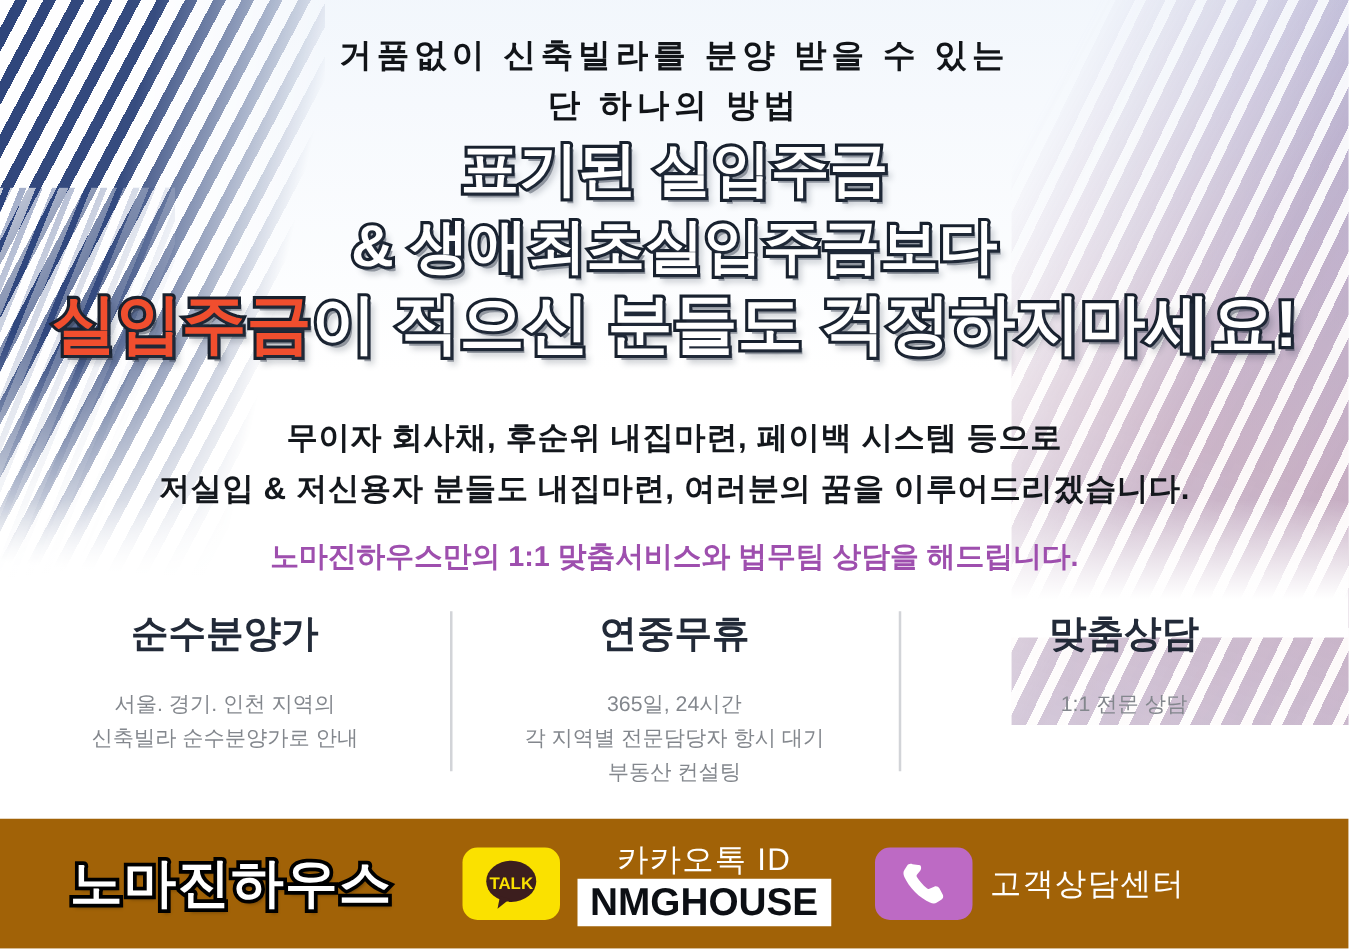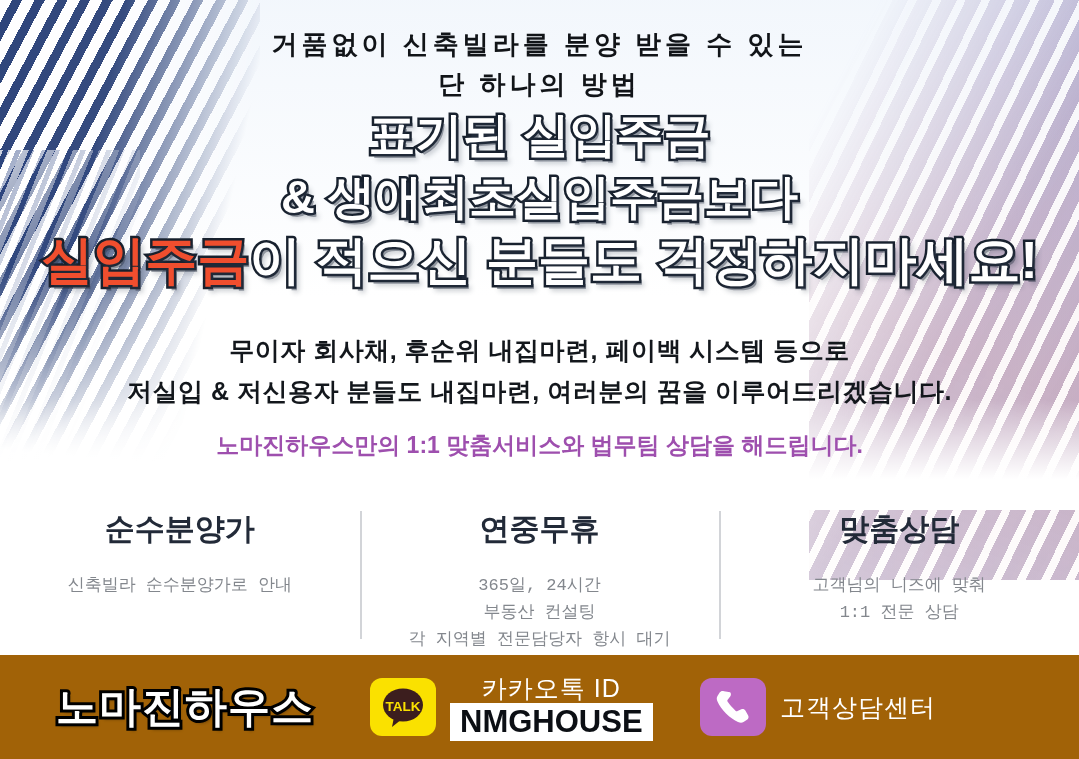--- a/index.html
+++ b/index.html
@@ -161,24 +161,23 @@
     font-size: 23px;
     font-weight: bold;
     letter-spacing: 0px;
   }
 
   
   .features {
     position: absolute;
     left: 0;
     right: 0;
-    top: 509px;
+    top: 487px;
     height: 140px;
     display: flex;
-    font-family: Liberation Mono, monospace;
   }
   .feature {
     flex: 1 1 0;
     text-align: center;
     position: relative;
   }
   .feature + .feature::before {
     content: "";
     position: absolute;
     left: 0;
@@ -225,21 +224,21 @@
   }
   .contact {
     display: flex;
     align-items: center;
     gap: 14px;
   }
   .contact.kakao { width: 330px; }
   .contact.phone { width: 360px; }
 
   .icon-box {
-    width: 66px;
+    width: 78px;
     height: 58px;
     border-radius: 12px;
     flex: 0 0 auto;
     display: flex;
     align-items: center;
     justify-content: center;
   }
   .icon-kakao { background: #fae100; }
   .icon-phone { background: #b濃; }
   .icon-phone { background: #bd6ac4; }
@@ -294,37 +293,37 @@
       <div>저실입 &amp; 저신용자 분들도 내집마련, 여러분의 꿈을 이루어드리겠습니다.</div>
     </div>
 
     <div class="purple-line">노마진하우스만의 1:1 맞춤서비스와 법무팀 상담을 해드립니다.</div>
 
     <div class="features">
 
       <div class="feature">
         <div class="feat-title">순수분양가</div>
         <div class="feat-desc">
+          <div>서울. 경기. 인천 지역의</div>
           <div>신축빌라 순수분양가로 안내</div>
         </div>
       </div>
 
       <div class="feature">
         <div class="feat-title">연중무휴</div>
         <div class="feat-desc">
           <div>365일, 24시간</div>
+          <div>각 지역별 전문담당자 항시 대기</div>
           <div>부동산 컨설팅</div>
-          <div>각 지역별 전문담당자 항시 대기</div>
         </div>
       </div>
 
       <div class="feature">
         <div class="feat-title">맞춤상담</div>
         <div class="feat-desc">
-          <div>고객님의 니즈에 맞춰</div>
           <div>1:1 전문 상담</div>
         </div>
       </div>
 
     </div>
   </div>
 
   <div class="footer">
 
     <div class="brand">노마진하우스</div>

